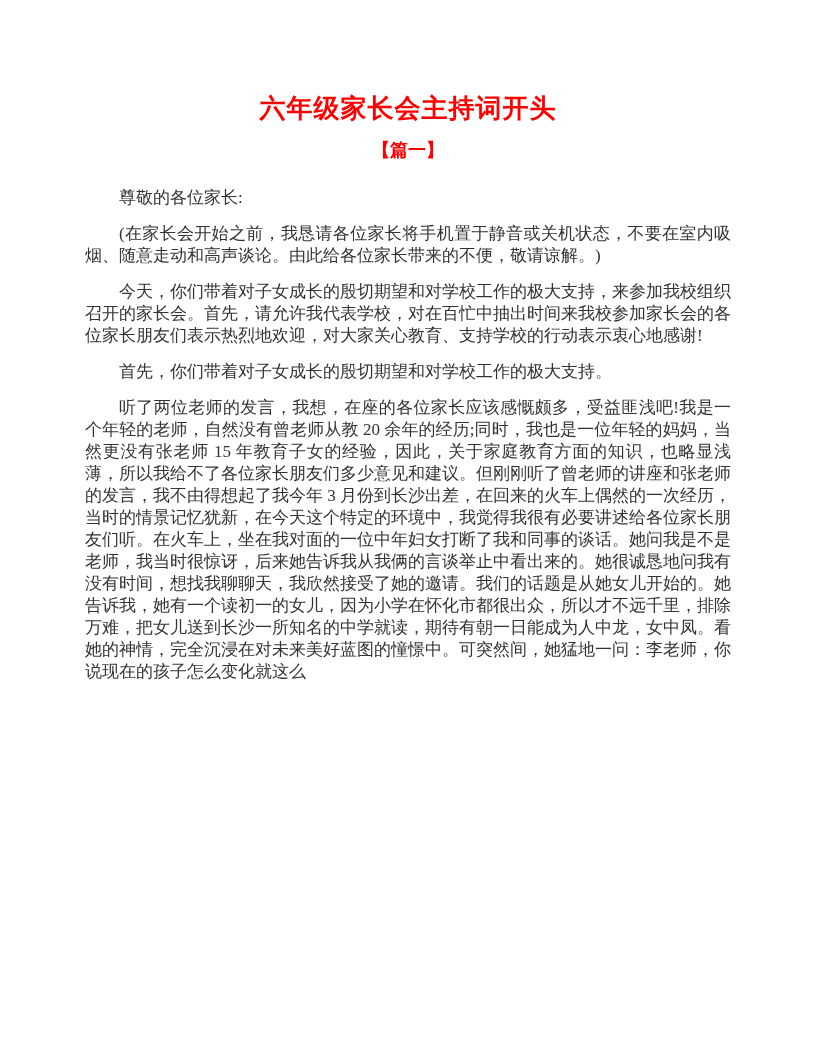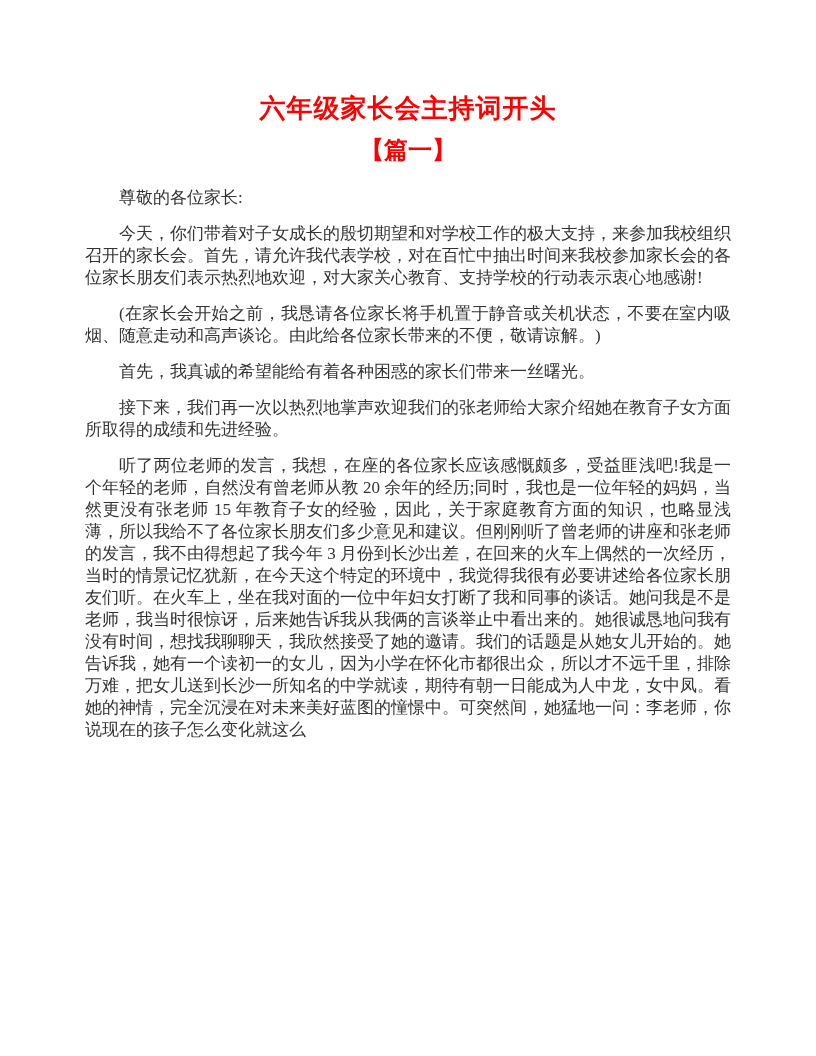--- a/index.html
+++ b/index.html
@@ -28,21 +28,21 @@
     font-size: 26px;
     line-height: 30px;
     color: #ff0000;
     letter-spacing: 1px;
   }
   .section-heading {
     margin: 16px 0 0 0;
     text-align: center;
     font-family: "Liberation Sans", "DejaVu Sans", sans-serif;
     font-weight: bold;
-    font-size: 24px;
+    font-size: 18px;
     line-height: 22px;
     color: #ff0000;
   }
   .body-text p {
     margin: 14px 0 0 0;
     font-size: 17px;
     line-height: 22px;
     color: #333333;
     text-align: justify;
     text-indent: 2em;
@@ -54,19 +54,18 @@
 </head>
 <body>
 
 <div class="page">
   <h1 class="doc-title">六年级家长会主持词开头</h1>
 
   <div class="section-heading">【篇一】</div>
 
   <div class="body-text">
     <p>尊敬的各位家长:</p>
+    <p>(在家长会开始之前，我恳请各位家长将手机置于静音或关机状态，不要在室内吸烟、随意走动和高声谈论。由此给各位家长带来的不便，敬请谅解。)</p>
     <p>今天，你们带着对子女成长的殷切期望和对学校工作的极大支持，来参加我校组织召开的家长会。首先，请允许我代表学校，对在百忙中抽出时间来我校参加家长会的各位家长朋友们表示热烈地欢迎，对大家关心教育、支持学校的行动表示衷心地感谢!</p>
-    <p>(在家长会开始之前，我恳请各位家长将手机置于静音或关机状态，不要在室内吸烟、随意走动和高声谈论。由此给各位家长带来的不便，敬请谅解。)</p>
-    <p>首先，我真诚的希望能给有着各种困惑的家长们带来一丝曙光。</p>
-    <p>接下来，我们再一次以热烈地掌声欢迎我们的张老师给大家介绍她在教育子女方面所取得的成绩和先进经验。</p>
+    <p>首先，你们带着对子女成长的殷切期望和对学校工作的极大支持。</p>
     <p>听了两位老师的发言，我想，在座的各位家长应该感慨颇多，受益匪浅吧!我是一个年轻的老师，自然没有曾老师从教 20 余年的经历;同时，我也是一位年轻的妈妈，当然更没有张老师 15 年教育子女的经验，因此，关于家庭教育方面的知识，也略显浅薄，所以我给不了各位家长朋友们多少意见和建议。但刚刚听了曾老师的讲座和张老师的发言，我不由得想起了我今年 3 月份到长沙出差，在回来的火车上偶然的一次经历，当时的情景记忆犹新，在今天这个特定的环境中，我觉得我很有必要讲述给各位家长朋友们听。在火车上，坐在我对面的一位中年妇女打断了我和同事的谈话。她问我是不是老师，我当时很惊讶，后来她告诉我从我俩的言谈举止中看出来的。她很诚恳地问我有没有时间，想找我聊聊天，我欣然接受了她的邀请。我们的话题是从她女儿开始的。她告诉我，她有一个读初一的女儿，因为小学在怀化市都很出众，所以才不远千里，排除万难，把女儿送到长沙一所知名的中学就读，期待有朝一日能成为人中龙，女中凤。看她的神情，完全沉浸在对未来美好蓝图的憧憬中。可突然间，她猛地一问：李老师，你说现在的孩子怎么变化就这么</p>
   </div>
 </div>
 
 </body></html>

